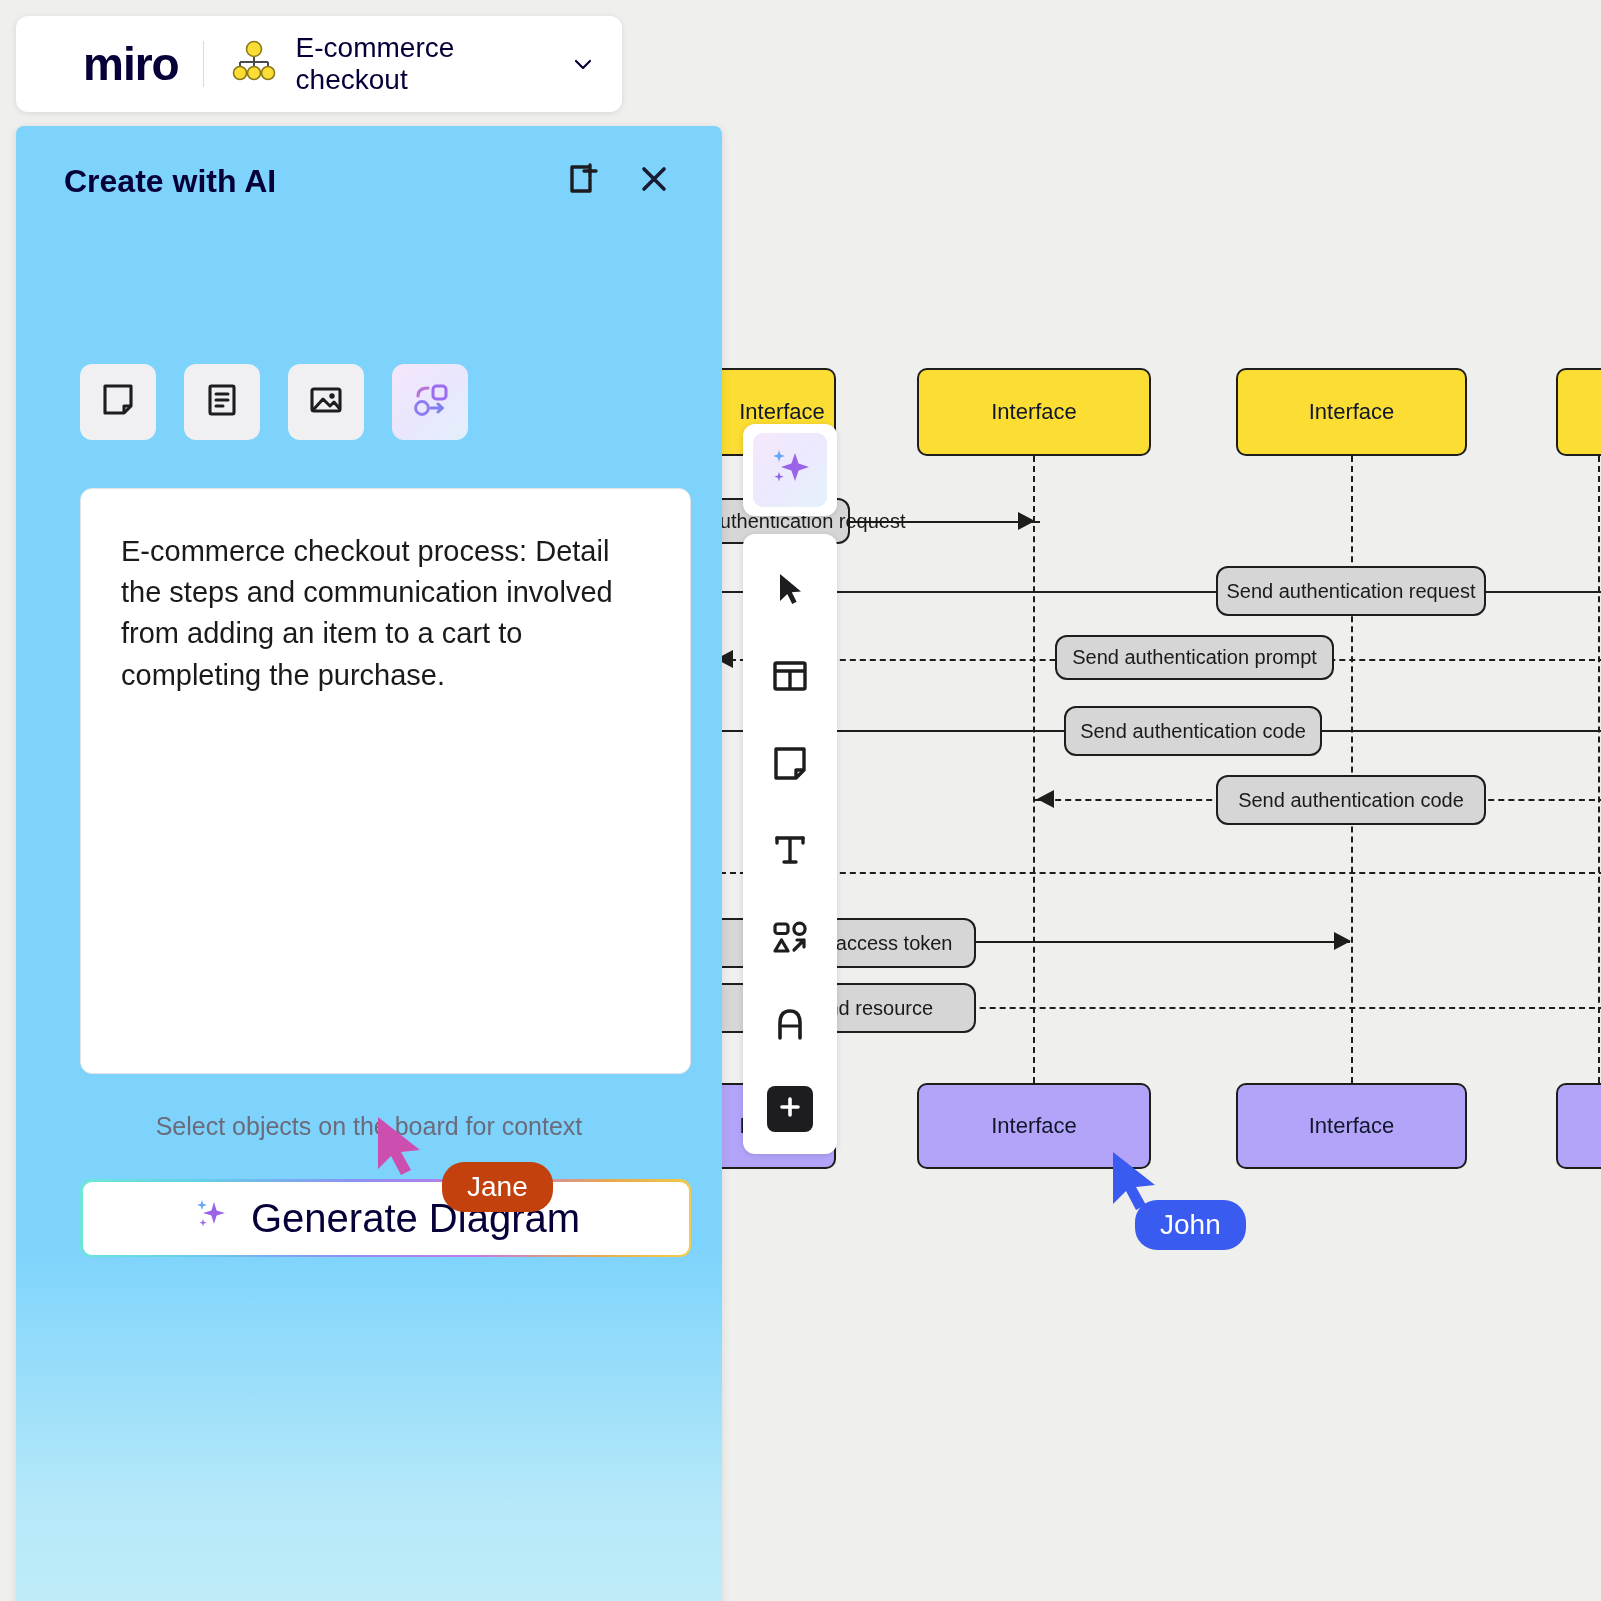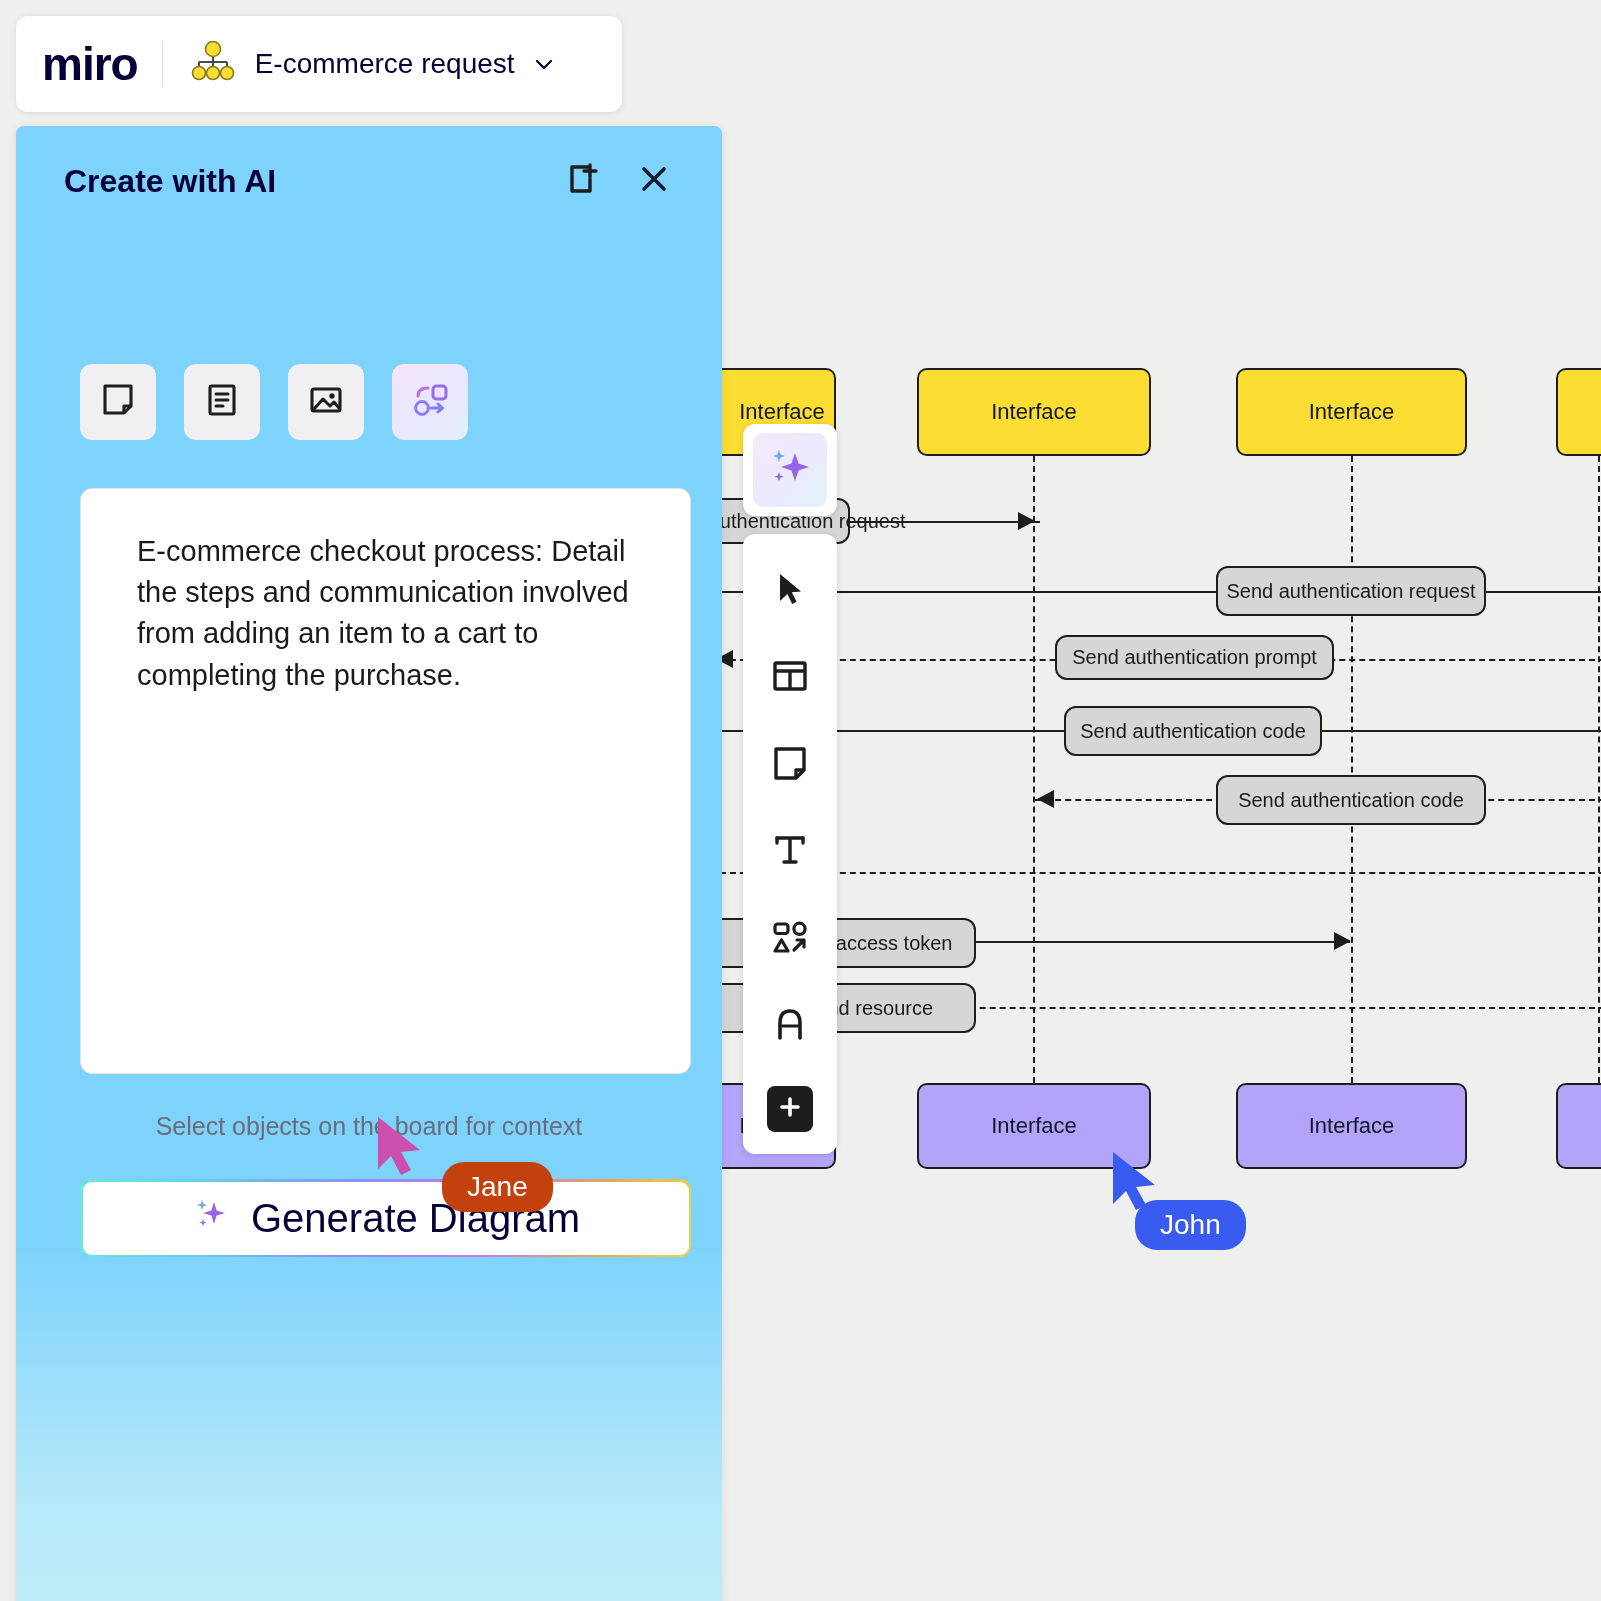--- a/index.html
+++ b/index.html
@@ -64,21 +64,21 @@
   #topbar {
     position: absolute; left: 16px; top: 16px;
     width: 606px; height: 96px;
     background: #fff;
     border-radius: 12px;
     display: flex; align-items: center;
     padding: 0 26px;
     box-shadow: 0 1px 6px rgba(0,0,0,.10);
     z-index: 40;
   }
-  #miro-logo { font-size: 46px; font-weight: 700; letter-spacing: -1px; color: #050038; line-height: 1; }
+  #miro-logo { font-size: 46px; font-weight: 700; letter-spacing: -1px; color: #050038; line-height: 1; margin-left: 41px; }
   .vdiv { width: 1px; height: 46px; background: #d9d9de; margin: 0 24px; }
   #board-title { font-size: 28px; color: #050038; margin-left: 16px; }
   #title-chevron { margin-left: 16px; display: flex; align-items: center; }
 
   
   #ai-panel {
     position: absolute; left: 16px; top: 126px;
     width: 706px; height: 1589px;
     background: #7dd3fc;
     border-radius: 8px;
@@ -108,21 +108,21 @@
   .mode-btn.active {
     background: linear-gradient(135deg, #f4e6fb 0%, #e9e7fd 55%, #e3f0fb 100%);
   }
 
   #prompt-box {
     position: absolute; left: 64px; top: 362px;
     width: 611px; height: 586px;
     background: #fff;
     border: 1.5px solid #e3e3e6;
     border-radius: 12px;
-    padding: 42px 56px;
+    padding: 42px 40px;
   }
   #prompt-text { font-size: 29px; line-height: 1.42; color: #1a1a1a; }
 
   #context-hint {
     position: absolute; left: 0; top: 986px; width: 100%;
     text-align: center; font-size: 25px; color: #6b6b7b;
   }
 
   #generate-wrap {
     position: absolute; left: 64px; top: 1053px;
@@ -270,21 +270,21 @@
     <div class="vdiv"></div>
     <span>
       <svg width="52" height="52" viewBox="0 0 52 52">
         <path d="M26 18 L26 26 M12 26 L40 26 M12 26 L12 32 M26 26 L26 32 M40 26 L40 32" stroke="#4a4a4a" stroke-width="2" fill="none"></path>
         <circle cx="26" cy="13" r="7.5" fill="#fcdd33" stroke="#8a7a1a" stroke-width="1.6"></circle>
         <circle cx="12" cy="37" r="6.5" fill="#fcdd33" stroke="#8a7a1a" stroke-width="1.6"></circle>
         <circle cx="26" cy="37" r="6.5" fill="#fcdd33" stroke="#8a7a1a" stroke-width="1.6"></circle>
         <circle cx="40" cy="37" r="6.5" fill="#fcdd33" stroke="#8a7a1a" stroke-width="1.6"></circle>
       </svg>
     </span>
-    <div id="board-title">E-commerce request</div>
+    <div id="board-title">E-commerce checkout</div>
     <span id="title-chevron">
       <svg width="26" height="26" viewBox="0 0 26 26">
         <path d="M6 10 L13 17 L20 10" stroke="#050038" stroke-width="2.2" fill="none" stroke-linecap="round" stroke-linejoin="round"></path>
       </svg>
     </span>
   </div>
 
   <div id="ai-panel">
     <div id="ai-panel-bg"></div>
 

